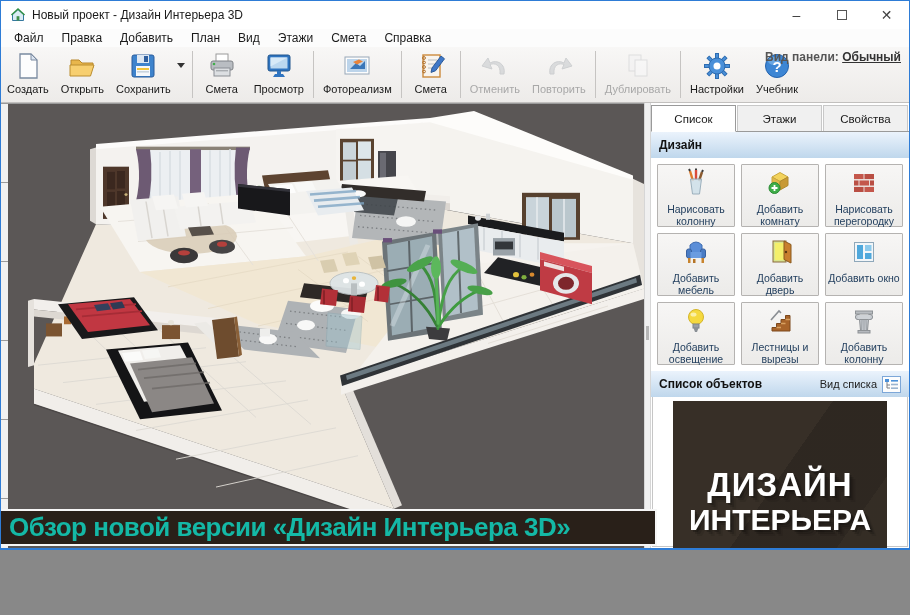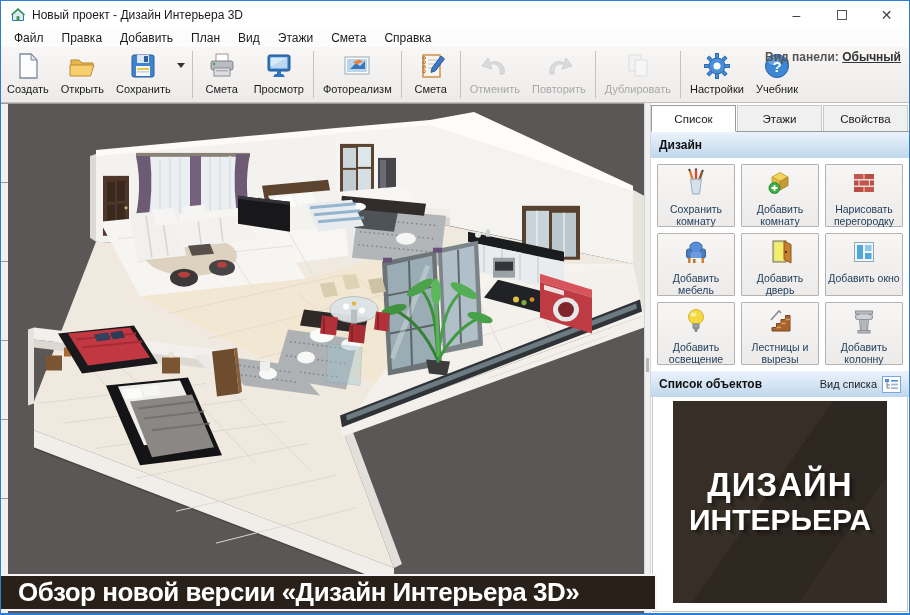--- a/index.html
+++ b/index.html
@@ -1,17 +1,17 @@
 <!DOCTYPE html>
 <html><head>
 <meta charset="utf-8">
 <style>
   html,body{margin:0;padding:0;background:#888;font-family:"Liberation Sans",sans-serif;}
   *{box-sizing:border-box;}
-  .window{width:910px;height:615px;background:#fff;border:1px solid #2e7cd6;border-bottom:2px solid #2e7cd6;display:flex;flex-direction:column;overflow:hidden;}
+  .window{width:910px;height:550px;background:#fff;border:1px solid #2e7cd6;border-bottom:2px solid #2e7cd6;display:flex;flex-direction:column;overflow:hidden;}
   
   .titlebar{height:28px;display:flex;align-items:center;background:#fff;flex:0 0 auto;}
   .titlebar .app-icon{margin:0 6px 0 9px;display:flex;}
   .titlebar .title{font-size:12px;color:#1a1a1a;flex:1;white-space:nowrap;}
   .win-controls{display:flex;height:100%;}
   .win-btn{width:45px;display:flex;align-items:center;justify-content:center;color:#444;font-size:14px;cursor:default;}
   .win-btn .sq{width:10px;height:10px;border:1px solid #555;}
   
   .menubar{height:18px;display:flex;align-items:center;background:#fcfcfc;padding-left:4px;flex:0 0 auto;}
   .menu-item{font-size:12px;color:#1a1a1a;padding:0 9px;line-height:18px;}
@@ -26,21 +26,21 @@
   .save-arrow{position:absolute;right:-8px;top:16px;width:0;height:0;border-left:4px solid transparent;border-right:4px solid transparent;border-top:5px solid #333;}
   .tb-save{margin-right:12px;text-align:right;}
   .panel-view{position:absolute;right:8px;top:3px;font-size:12px;color:#555;font-weight:bold;}
   .panel-view .pv-value{color:#333;text-decoration:underline;}
   
   .main{flex:1;display:flex;min-height:0;}
   .viewport{width:643px;position:relative;background:#5b5756;border-top:1px solid #9a9a9a;display:flex;flex:0 0 auto;}
   .ruler{width:7px;background:repeating-linear-gradient(to bottom,#f1f1f1 0 78px,#9a9a9a 78px 79px);flex:0 0 auto;}
   .scene{flex:1;display:block;}
   .caption{position:absolute;left:0;bottom:2px;width:656px;height:37px;background:#292019;border:2px solid #f6f6f6;border-left:none;display:flex;align-items:center;z-index:5;}
-  .caption span{color:#ffffff;font-weight:bold;font-size:26px;letter-spacing:-.5px;padding-left:17px;white-space:nowrap;}
+  .caption span{color:#14b8a6;font-weight:bold;font-size:26px;letter-spacing:-.5px;padding-left:8px;white-space:nowrap;}
   .splitter{width:7px;background:#f0f0f0;border-left:1px solid #d6d6d6;border-right:1px solid #d6d6d6;position:relative;flex:0 0 auto;}
   .splitter::after{content:"";position:absolute;top:50%;left:1px;width:3px;height:14px;background:#b5b5b5;}
   
   .right-panel{flex:1;background:#fff;display:flex;flex-direction:column;min-width:0;}
   .tabs{display:flex;height:29px;border-bottom:1px solid #9a9a9a;background:#fff;padding-top:2px;flex:0 0 auto;}
   .tab{flex:1;display:flex;align-items:center;justify-content:center;font-size:11.5px;color:#1a1a1a;background:#f0f0f0;border:1px solid #c8c8c8;border-bottom:none;margin-right:1px;}
   .tab.active{background:#fff;border-color:#9a9a9a;margin-bottom:-1px;border-bottom:1px solid #fff;}
   .section-header{height:26px;background:linear-gradient(#ebf3fc,#bfd7ec);display:flex;align-items:center;font-size:12px;font-weight:bold;color:#111;padding:0 8px;flex:0 0 auto;}
   .tool-grid{display:grid;grid-template-columns:repeat(3,1fr);gap:6px;padding:6px;flex:0 0 auto;}
   .tool-btn{height:63px;background:linear-gradient(#f7f6f5,#ecebe9);border:1px solid #b5b3b1;border-radius:1px;display:flex;flex-direction:column;align-items:center;padding-top:3px;}
@@ -471,21 +471,21 @@
         <div class="tool-btn">
           <span><svg width="30" height="30" viewBox="0 0 30 30">
                 <path d="M12,13 L9,3" stroke="#e07b2a" stroke-width="2.4"></path>
                 <path d="M15,12 L15,2" stroke="#d94b3a" stroke-width="2.4"></path>
                 <path d="M18,13 L21,4" stroke="#8a5a2e" stroke-width="2.4"></path>
                 <path d="M9,3 l-1,-2" stroke="#3a3a3a" stroke-width="2"></path>
                 <path d="M15,2 l0,-1.5" stroke="#3a3a3a" stroke-width="2"></path>
                 <path d="M21,4 l1,-2" stroke="#3a3a3a" stroke-width="2"></path>
                 <path d="M9.5,11 h11 l-2,15 h-7 Z" fill="#cfe0ea" opacity=".88" stroke="#8fa6b5"></path>
               </svg></span>
-          <span class="t-label">Сохранить комнату</span>
+          <span class="t-label">Нарисовать колонну</span>
         </div>
         <div class="tool-btn">
           <span><svg width="30" height="30" viewBox="0 0 30 30">
                 <path d="M7,9 l8,-4.5 8,4.5 -8,4.5 Z" fill="#f3d35c" stroke="#c9a83e"></path>
                 <path d="M7,9 l8,4.5 V22 l-8,-4.5 Z" fill="#e0b94a" stroke="#c9a83e"></path>
                 <path d="M23,9 l-8,4.5 V22 l8,-4.5 Z" fill="#c89a35" stroke="#b08a2e"></path>
                 <circle cx="9.5" cy="20" r="5.5" fill="#3fae49" stroke="#2c8c36"></circle>
                 <path d="M9.5,17 v6 M6.5,20 h6" stroke="#fff" stroke-width="1.8"></path>
               </svg></span>
           <span class="t-label">Добавить комнату</span>

